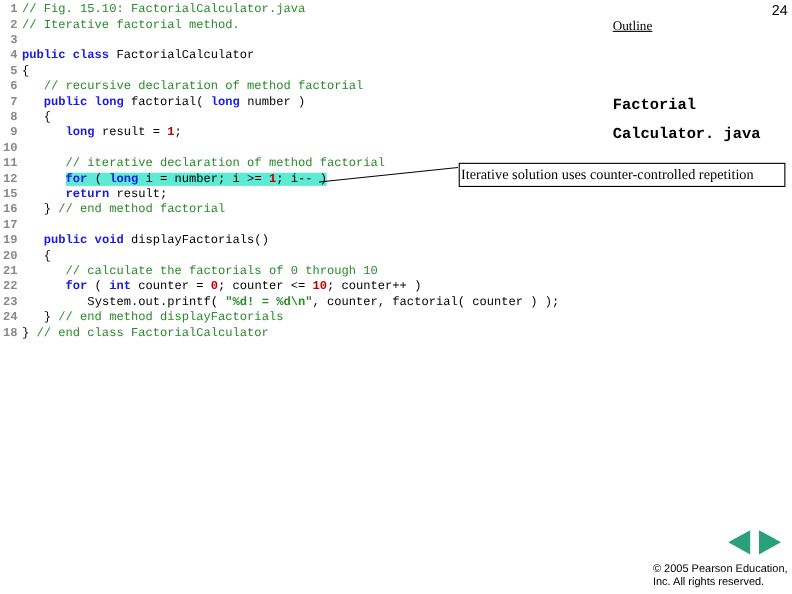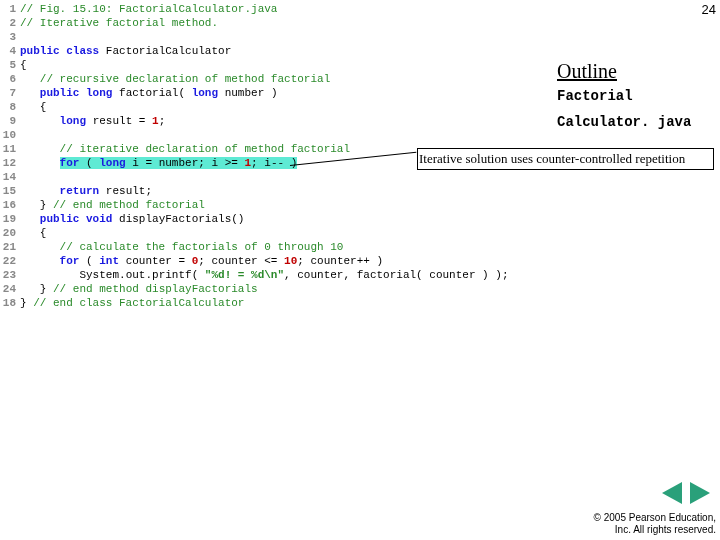--- a/index.html
+++ b/index.html
@@ -38,23 +38,22 @@
   .c-ident { color: #000; }
   .c-string { color: #2a8a2a; font-weight: bold; }
   .c-num { color: #c00000; font-weight: bold; }
   .c-plain { color: #000; }
   .hl { background: #5eead4; }
   .outline {
     position: absolute;
     left: 557px;
     top: 16px;
     font-family: "Times New Roman", serif;
-    font-size: 20px;
+    font-size: 12px;
     text-decoration: underline;
-    margin-top: 44px;
   }
   .slide-num {
     position: absolute;
     right: 4px;
     top: 2px;
     font-size: 13px;
     font-family: Arial, sans-serif;
   }
   .file-label {
     position: absolute;
@@ -99,21 +98,20 @@
     border-bottom: 11px solid transparent;
     cursor: pointer;
   }
   .nav-prev { border-right: 20px solid #2aa07a; }
   .nav-next { border-left: 20px solid #2aa07a; }
   .copyright {
     position: absolute;
     right: 4px;
     bottom: 4px;
     font-size: 10px;
-    text-align: right;
     line-height: 12px;
   }
 </style>
 </head>
 <body>
 
 <div class="slide-num">24</div>
 <div class="outline">Outline</div>
 
 <div class="file-label a">Factorial</div>
@@ -126,23 +124,23 @@
   <div class="code-line"><span class="lineno">3</span></div>
   <div class="code-line"><span class="lineno">4</span><span class="code-content"><span class="c-keyword">public class </span><span class="c-ident">FactorialCalculator</span></span></div>
   <div class="code-line"><span class="lineno">5</span><span class="code-content"><span class="c-plain">{</span></span></div>
   <div class="code-line"><span class="lineno">6</span><span class="code-content"><span class="c-comment">   // recursive declaration of method factorial</span></span></div>
   <div class="code-line"><span class="lineno">7</span><span class="code-content"><span class="c-plain">   </span><span class="c-keyword">public long </span><span class="c-ident">factorial( </span><span class="c-keyword">long </span><span class="c-ident">number )</span></span></div>
   <div class="code-line"><span class="lineno">8</span><span class="code-content"><span class="c-plain">   {</span></span></div>
   <div class="code-line"><span class="lineno">9</span><span class="code-content"><span class="c-plain">      </span><span class="c-keyword">long </span><span class="c-ident">result = </span><span class="c-num">1</span><span class="c-plain">;</span></span></div>
   <div class="code-line"><span class="lineno">10</span></div>
   <div class="code-line"><span class="lineno">11</span><span class="code-content"><span class="c-comment">      // iterative declaration of method factorial</span></span></div>
   <div class="code-line"><span class="lineno">12</span><span class="code-content"><span class="c-plain">      </span><span class="hl"><span class="c-keyword">for</span><span class="c-plain"> ( </span><span class="c-keyword">long</span><span class="c-plain"> i = number; i &gt;= </span><span class="c-num">1</span><span class="c-plain">; i-- )</span></span></span></div>
-  <div class="code-line"><span class="lineno">14</span></div>
   <div class="code-line"><span class="lineno">15</span><span class="code-content"><span class="c-plain">      </span><span class="c-keyword">return </span><span class="c-ident">result;</span></span></div>
   <div class="code-line"><span class="lineno">16</span><span class="code-content"><span class="c-plain">   } </span><span class="c-comment">// end method factorial</span></span></div>
+  <div class="code-line"><span class="lineno">17</span></div>
   <div class="code-line"><span class="lineno">19</span><span class="code-content"><span class="c-plain">   </span><span class="c-keyword">public void </span><span class="c-ident">displayFactorials()</span></span></div>
   <div class="code-line"><span class="lineno">20</span><span class="code-content"><span class="c-plain">   {</span></span></div>
   <div class="code-line"><span class="lineno">21</span><span class="code-content"><span class="c-comment">      // calculate the factorials of 0 through 10</span></span></div>
   <div class="code-line"><span class="lineno">22</span><span class="code-content"><span class="c-plain">      </span><span class="c-keyword">for </span><span class="c-ident">( </span><span class="c-keyword">int </span><span class="c-ident">counter = </span><span class="c-num">0</span><span class="c-ident">; counter &lt;= </span><span class="c-num">10</span><span class="c-ident">; counter++ )</span></span></div>
   <div class="code-line"><span class="lineno">23</span><span class="code-content"><span class="c-plain">         </span><span class="c-ident">System.out.printf( </span><span class="c-string">"%d! = %d\n"</span><span class="c-ident">, counter, factorial( counter ) );</span></span></div>
   <div class="code-line"><span class="lineno">24</span><span class="code-content"><span class="c-plain">   } </span><span class="c-comment">// end method displayFactorials</span></span></div>
   <div class="code-line"><span class="lineno">18</span><span class="code-content"><span class="c-plain">} </span><span class="c-comment">// end class FactorialCalculator</span></span></div>
 
 </div>
 

